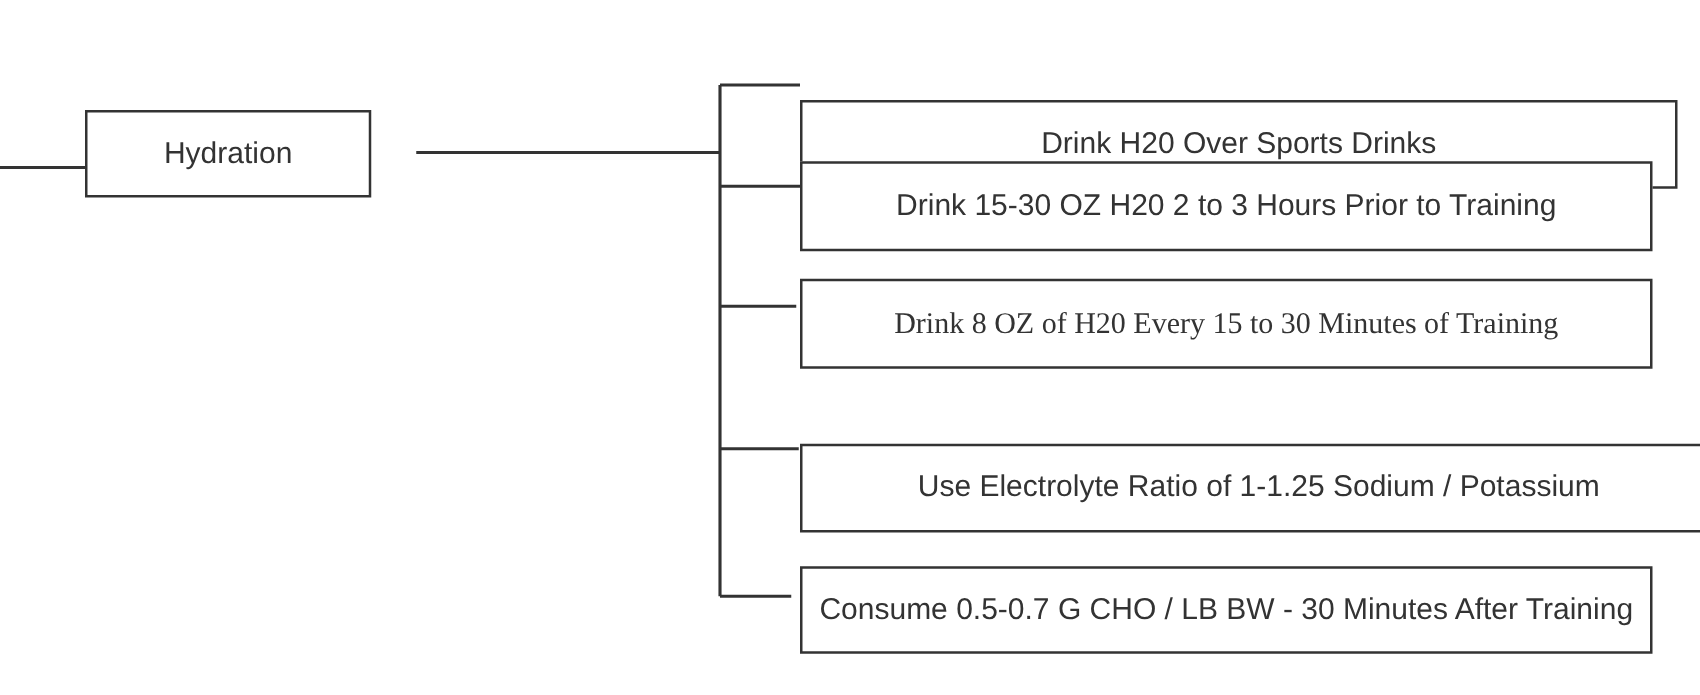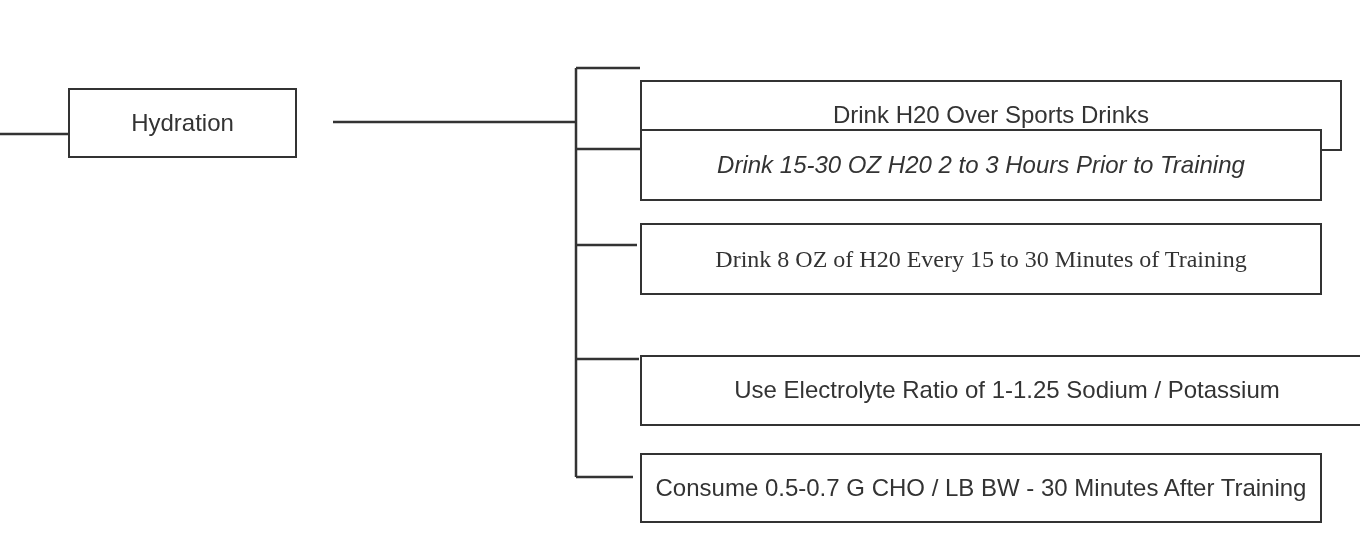--- a/index.html
+++ b/index.html
@@ -33,21 +33,21 @@
   }
   .node .label {
     color: #333333;
     font-size: 24px;
     line-height: 1.2;
     white-space: nowrap;
     text-align: center;
   }
   #root-node   { left: 68px;  top: 88px;  width: 229px; height: 70px; }
   #child-1     { left: 640px; top: 36px;  width: 702px; height: 71px; margin-top: 44px; }
-  #child-2     { left: 640px; top: 129px; width: 682px; height: 72px; font-style: italic; }
+  #child-2     { left: 640px; top: 129px; width: 682px; height: 72px; }
   #child-3     { left: 640px; top: 223px; width: 682px; height: 72px; font-family: Liberation Serif, serif; }
   #child-4     { left: 640px; top: 339px; width: 734px; height: 71px; margin-top: 16px; }
   #child-5     { left: 640px; top: 453px; width: 682px; height: 70px; align-items: center; }
 </style>
 </head>
 <body>
 
 <div id="canvas">
 
   <svg id="connectors" viewBox="0 0 1360 556" xmlns="http://www.w3.org/2000/svg">

